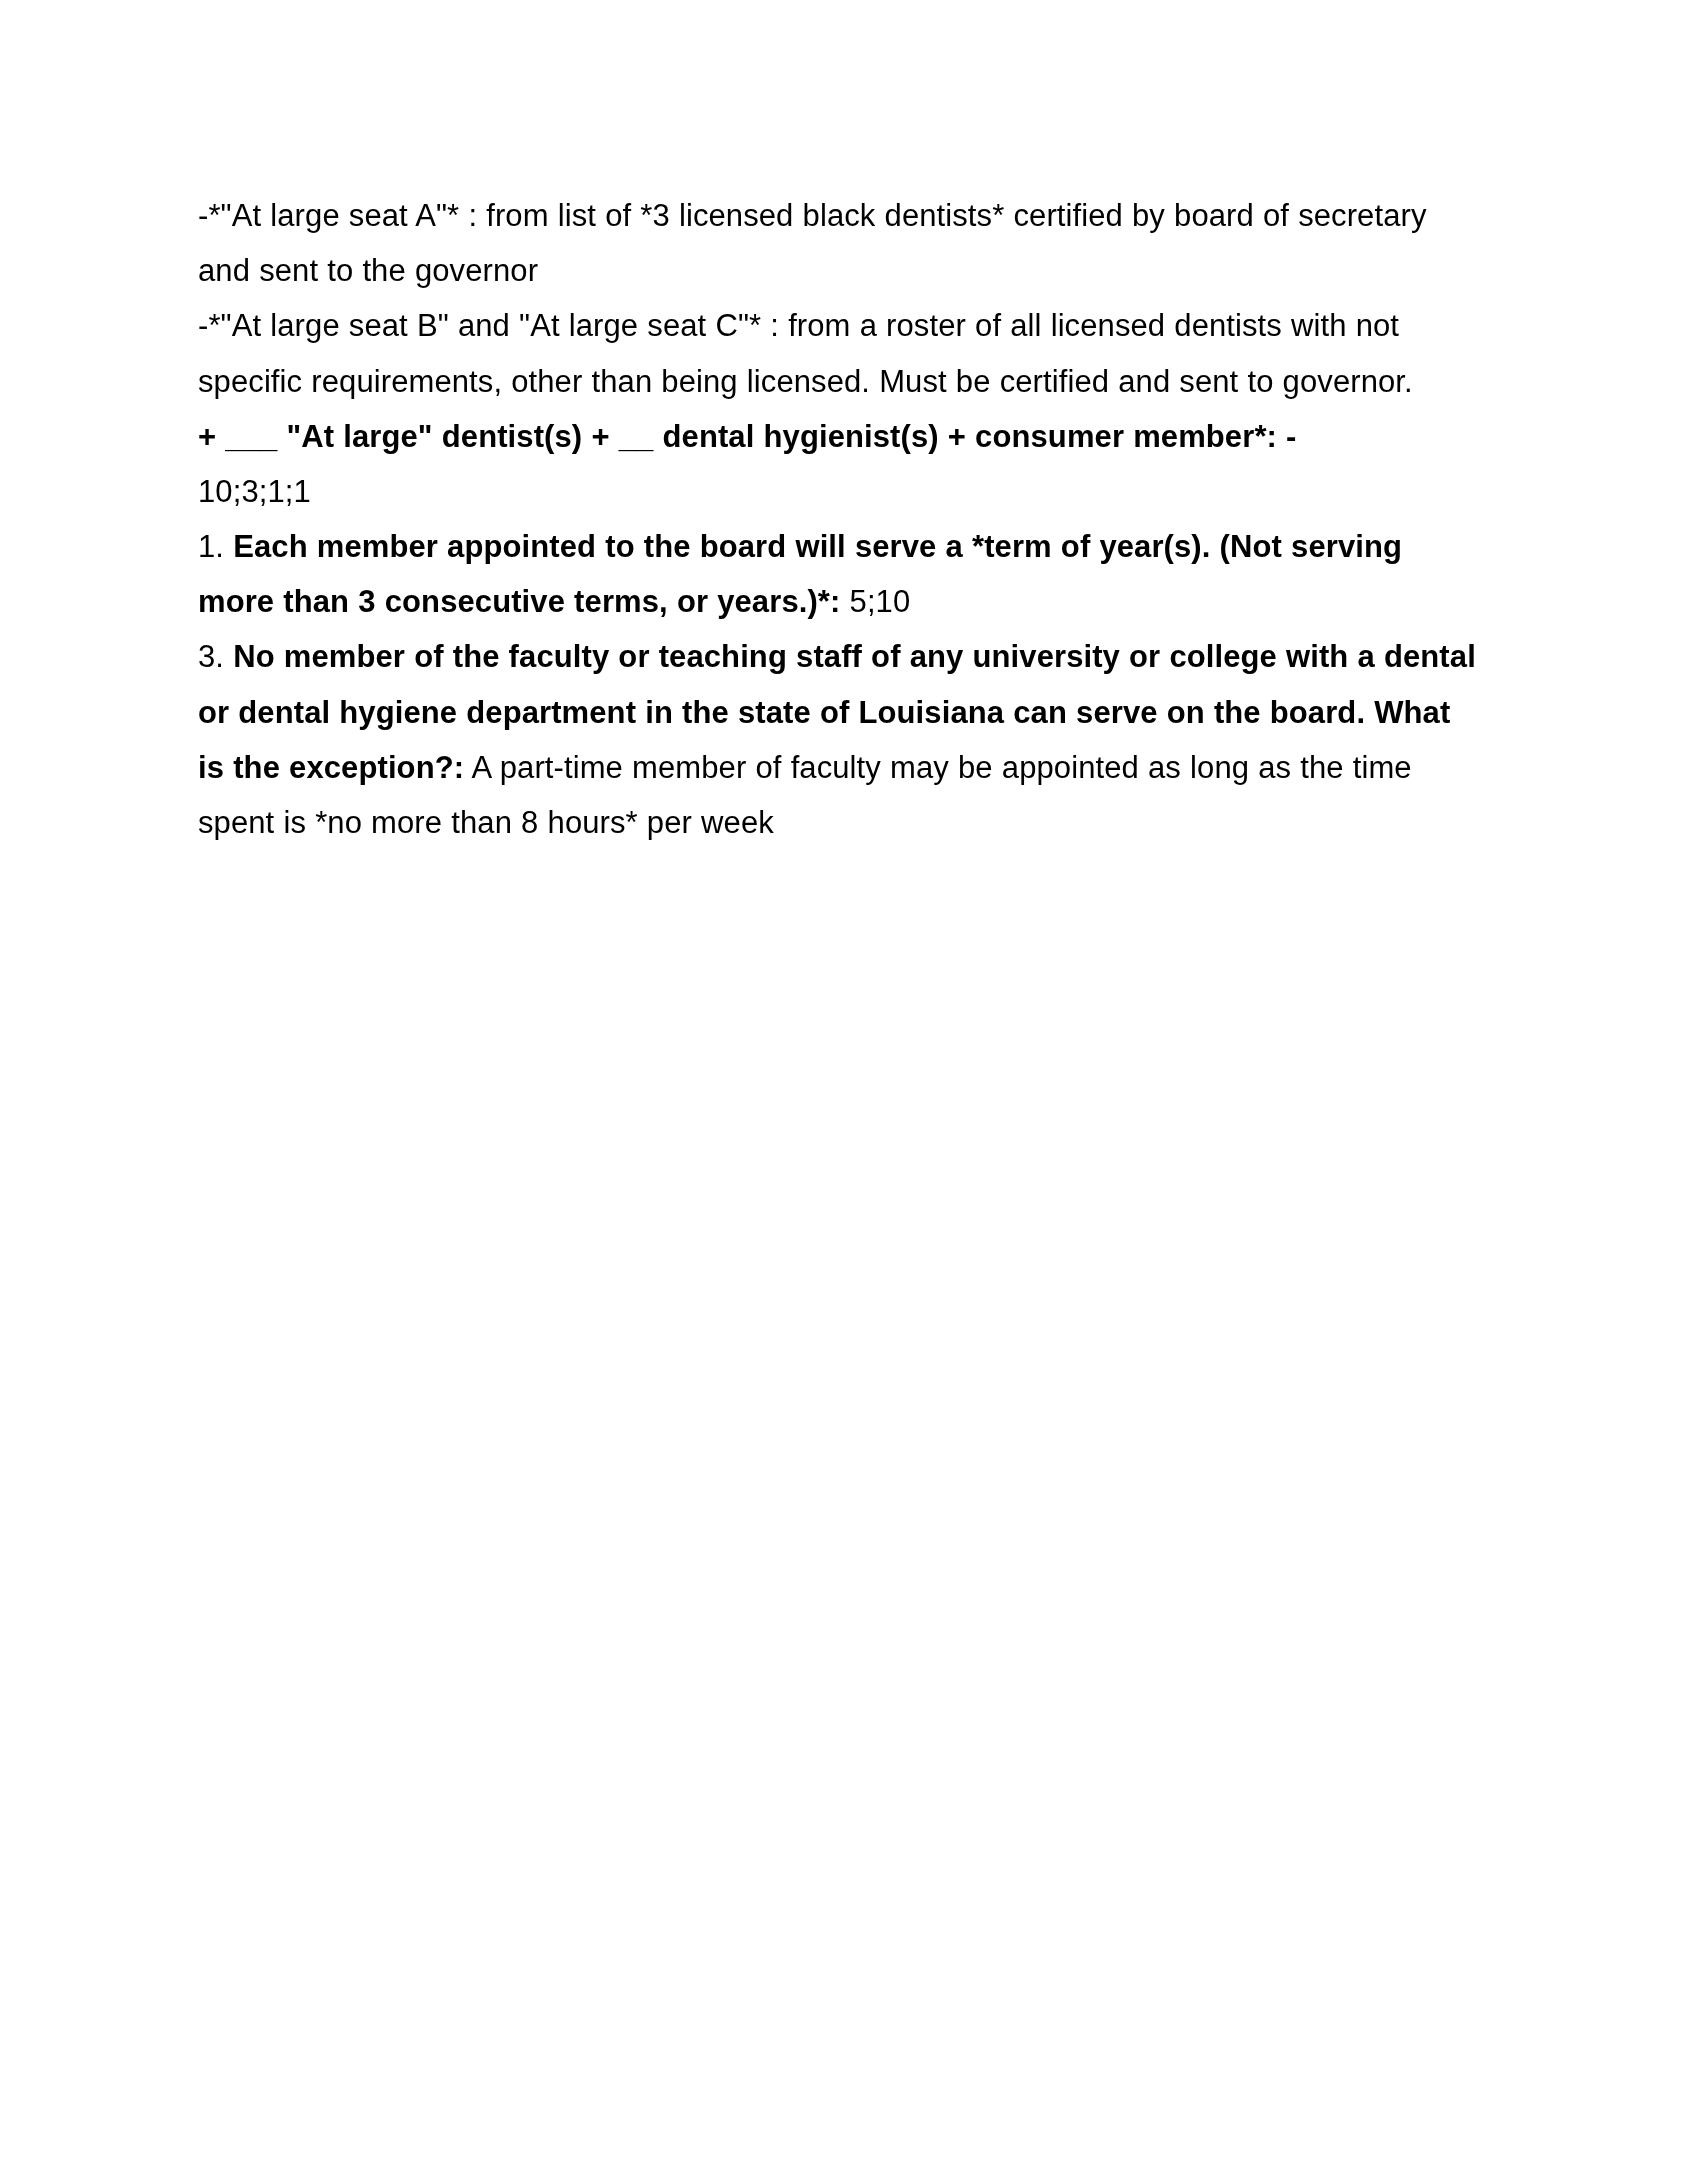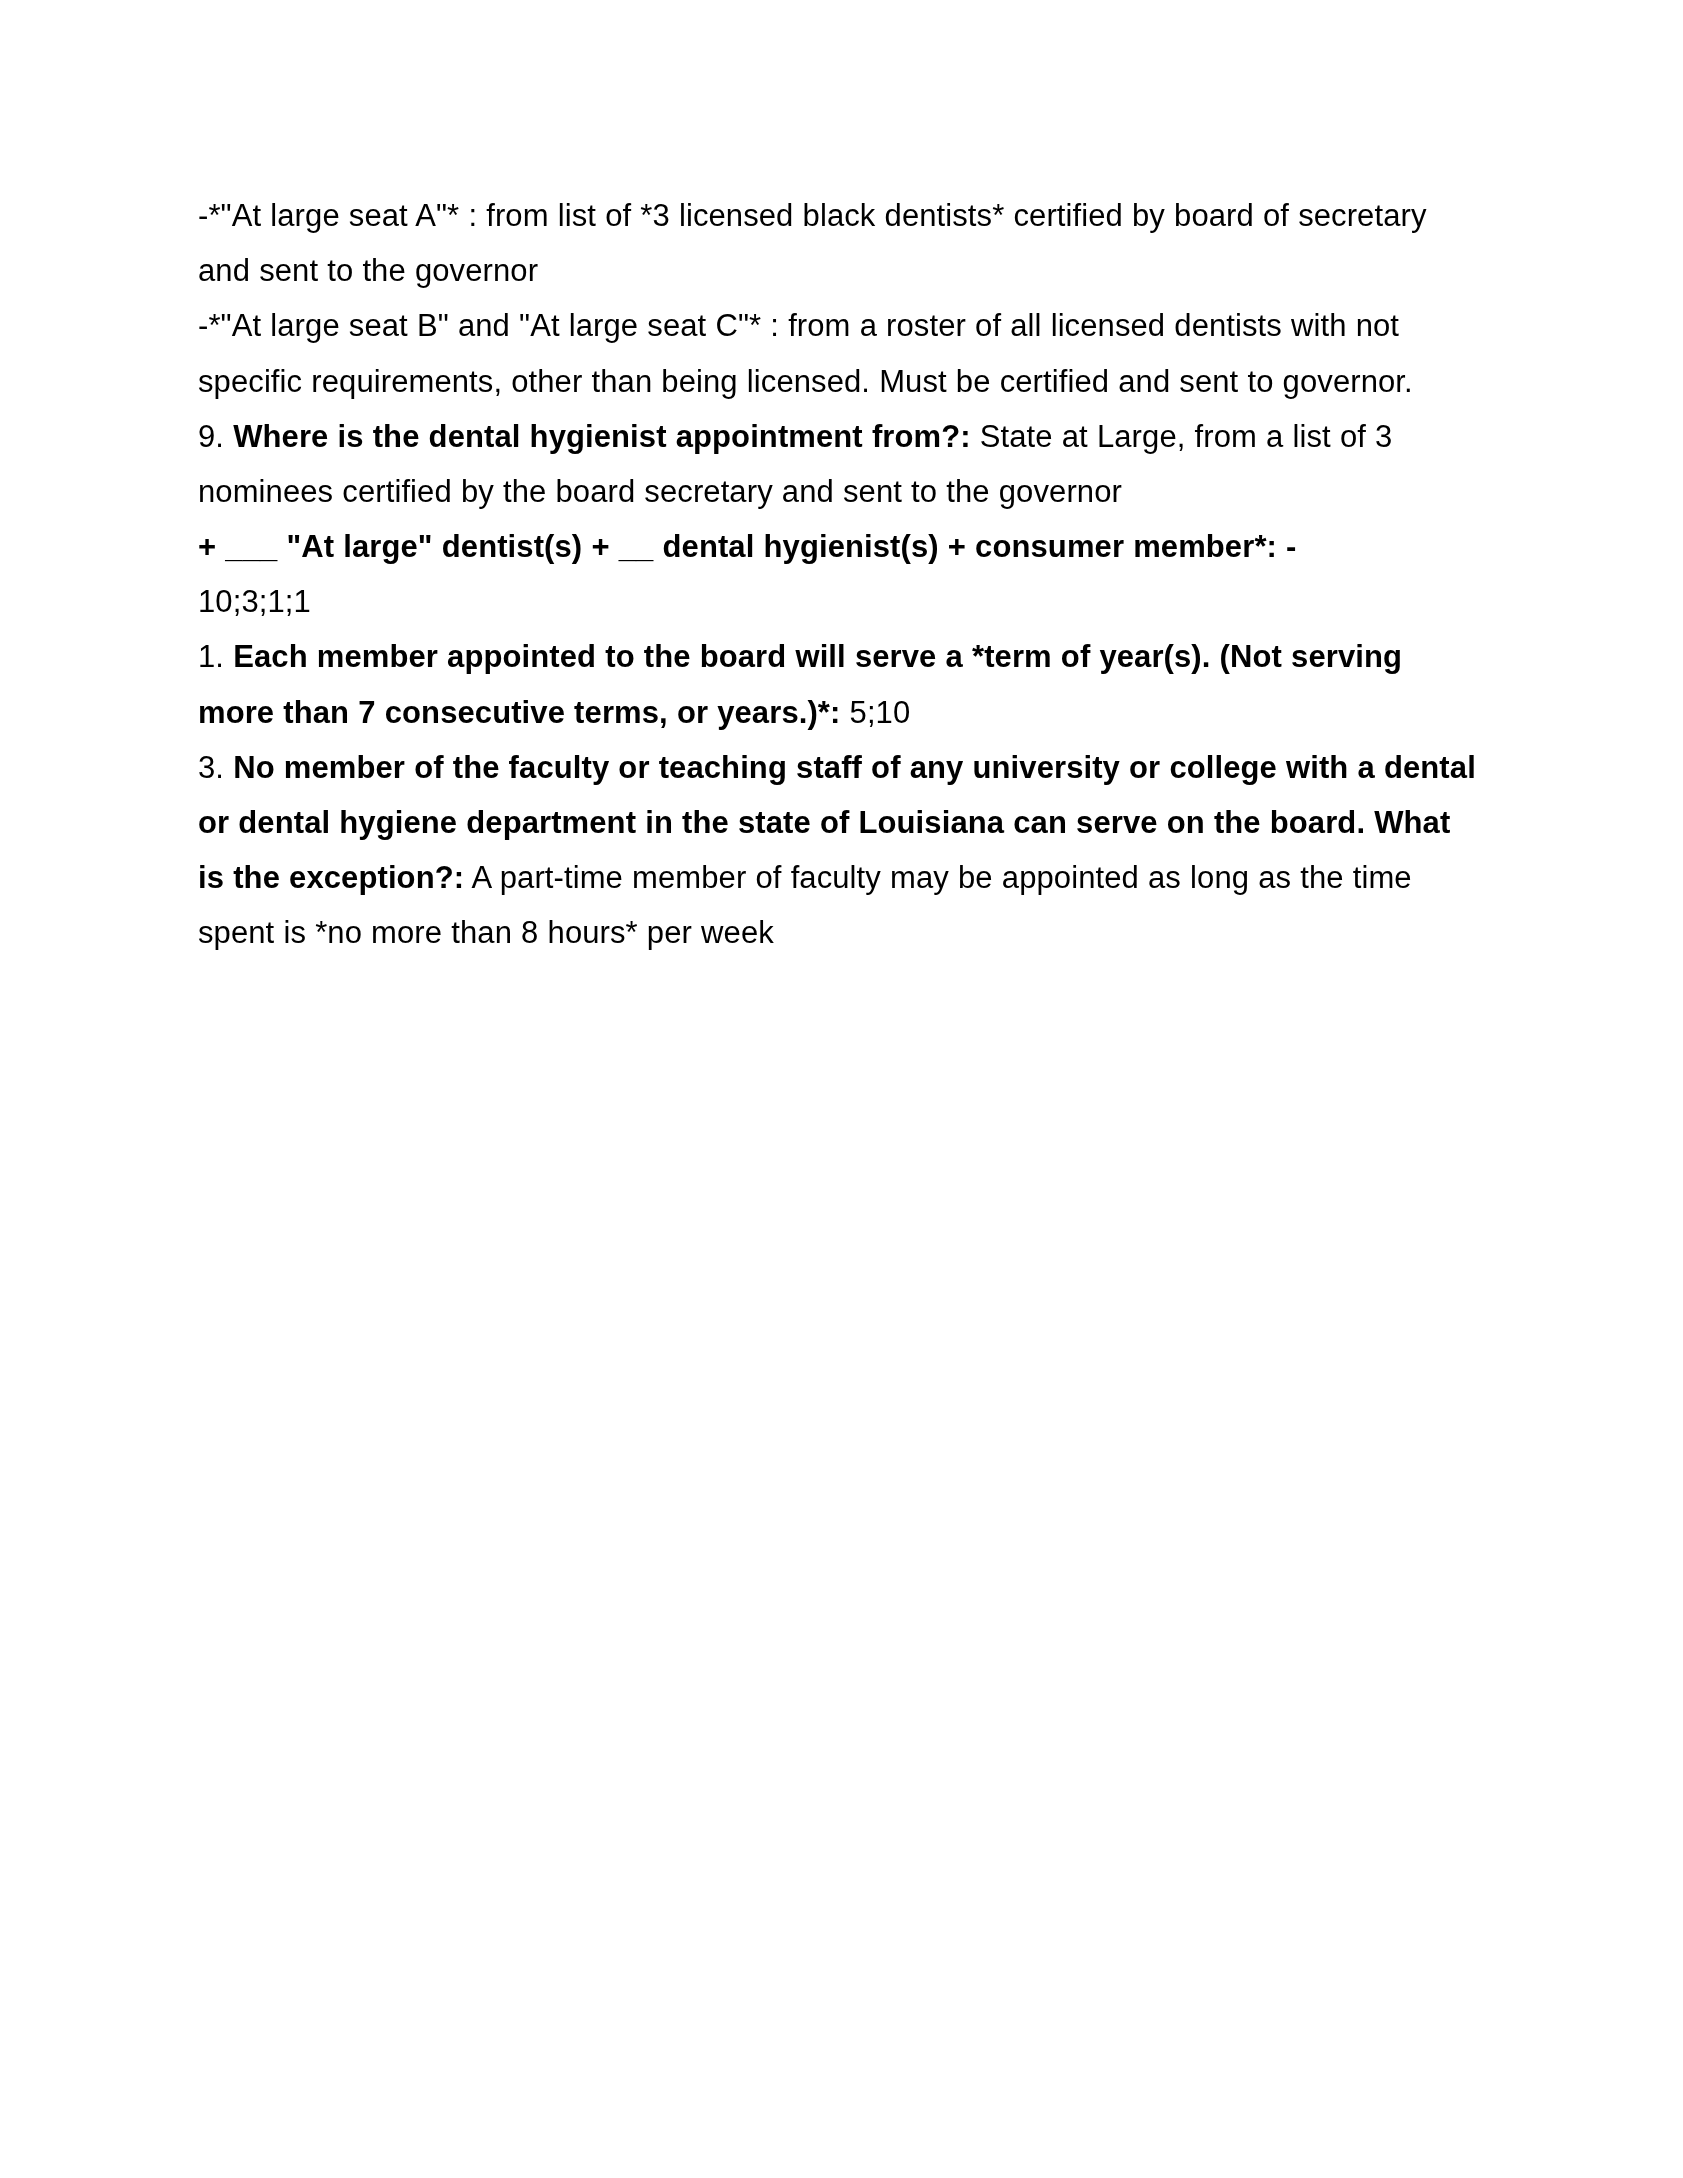--- a/index.html
+++ b/index.html
@@ -37,20 +37,19 @@
     font-weight: normal;
   }
 </style>
 </head>
 <body>
 
 <div class="page">
   <div class="doc-body" id="doc-body">
       <p class="para"><span class="n">-*"At large seat A"* : from list of *3 licensed black dentists* certified by board of secretary and sent to the governor</span></p>
       <p class="para"><span class="n">-*"At large seat B" and "At large seat C"* : from a roster of all licensed dentists with not specific requirements, other than being licensed. Must be certified and sent to governor.</span></p>
-      <p class="para"><span class="n">9. </span><span class="b">Where is the dental hygienist appointment from?:</span><span class="n"> State at Large, from a list of 3 nominees certified by the board secretary and sent to the governor</span></p>
       <p class="para"><span class="b">+ ___ "At large" dentist(s) + __ dental hygienist(s) + consumer member*:   -</span></p>
       <p class="para"><span class="n">10;3;1;1</span></p>
-      <p class="para"><span class="n">1. </span><span class="b">Each member appointed to the board will serve a *term of year(s). (Not serving more than 7 consecutive terms, or years.)*:</span><span class="n"> 5;10</span></p>
+      <p class="para"><span class="n">1. </span><span class="b">Each member appointed to the board will serve a *term of year(s). (Not serving more than 3 consecutive terms, or years.)*:</span><span class="n"> 5;10</span></p>
       <p class="para"><span class="n">3. </span><span class="b">No member of the faculty or teaching staff of any university or college with a dental or dental hygiene department in the state of Louisiana can serve on the board. What is the exception?:</span><span class="n"> A part-time member of faculty may be appointed as long as the time spent is *no more than 8 hours* per week</span></p>
     </div>
 </div>
 
 
 </body></html>

